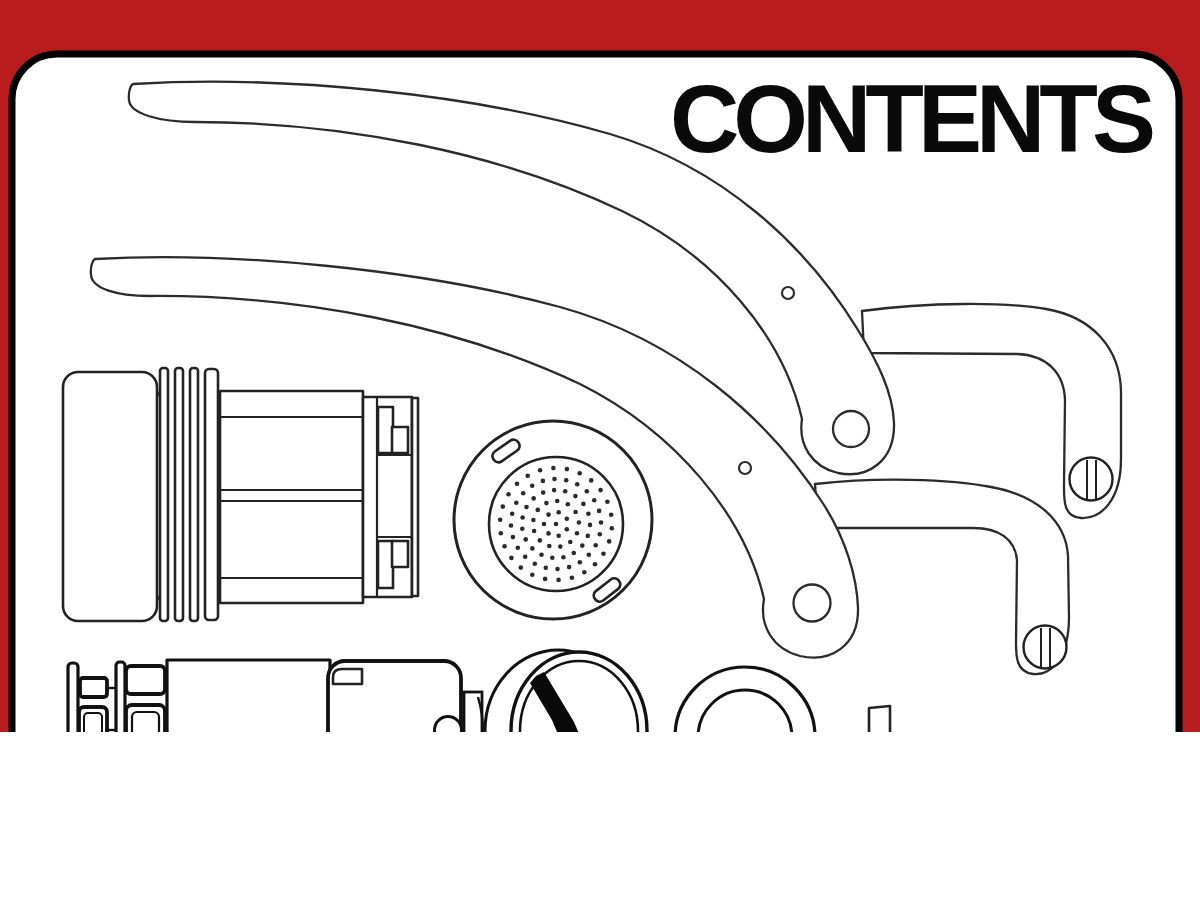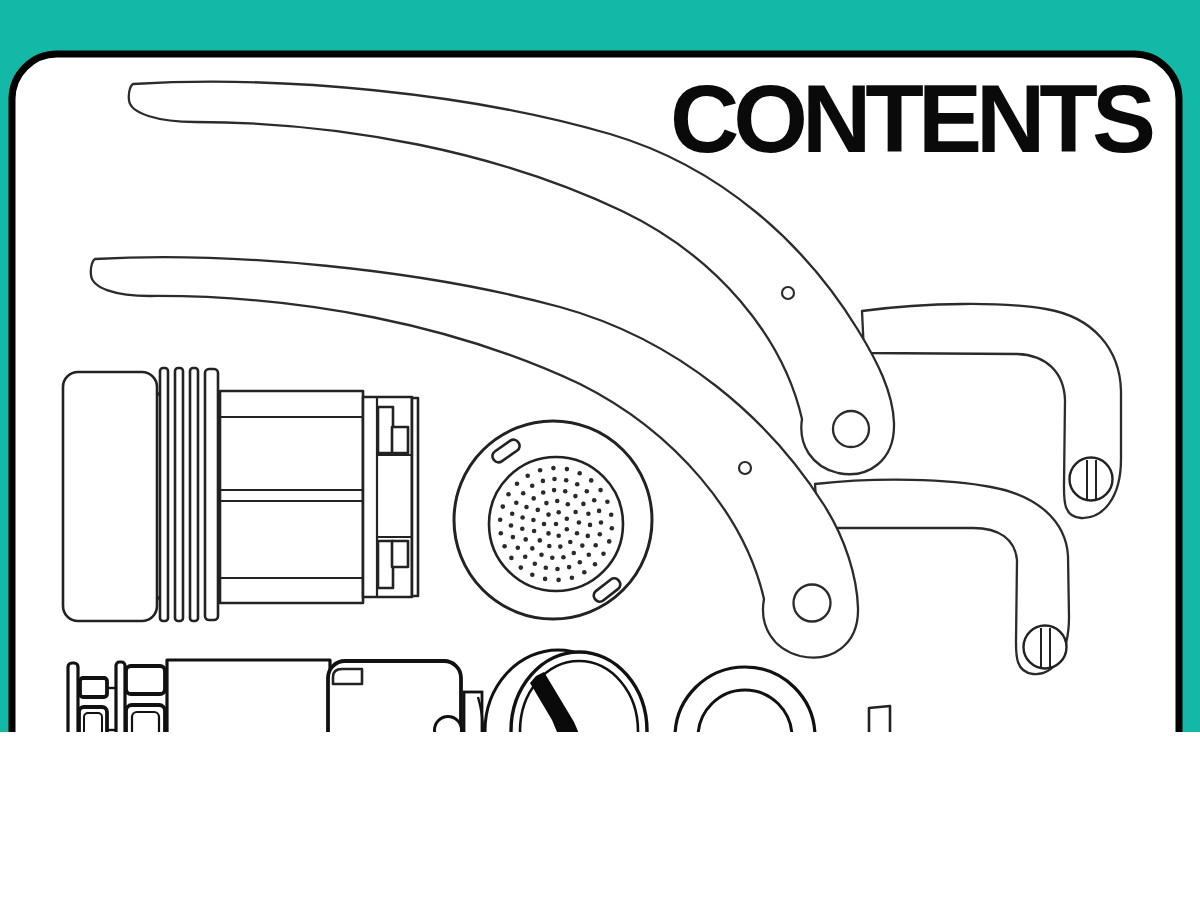--- a/index.html
+++ b/index.html
@@ -1,16 +1,16 @@
 <!DOCTYPE html>
 <html><head>
 <meta charset="utf-8">
 <style>
   html,body{margin:0;padding:0;background:#ffffff;}
-  #stage{position:relative;width:1200px;height:732px;background:#14b8a6;overflow:hidden;
+  #stage{position:relative;width:1200px;height:732px;background:#b91c1c;overflow:hidden;
          font-family:"Liberation Sans",sans-serif;}
   svg{display:block}
   .thin{stroke:#2b2b2b;stroke-width:2.3;fill:#ffffff;stroke-linejoin:round;stroke-linecap:round}
   .med{stroke:#222222;stroke-width:2.6;fill:#ffffff;stroke-linejoin:round}
   .medline{stroke:#222222;stroke-width:2.2;fill:none}
   .heavy{stroke:#111111;stroke-width:3.2;fill:#ffffff;stroke-linejoin:round}
   .xheavy{stroke:#111111;stroke-width:3.8;fill:#ffffff;stroke-linejoin:round}
   .title{font-weight:bold;fill:#0a0a0a;letter-spacing:-6px;font-size:96px;
          font-family:"Liberation Sans",sans-serif;}
 </style>

